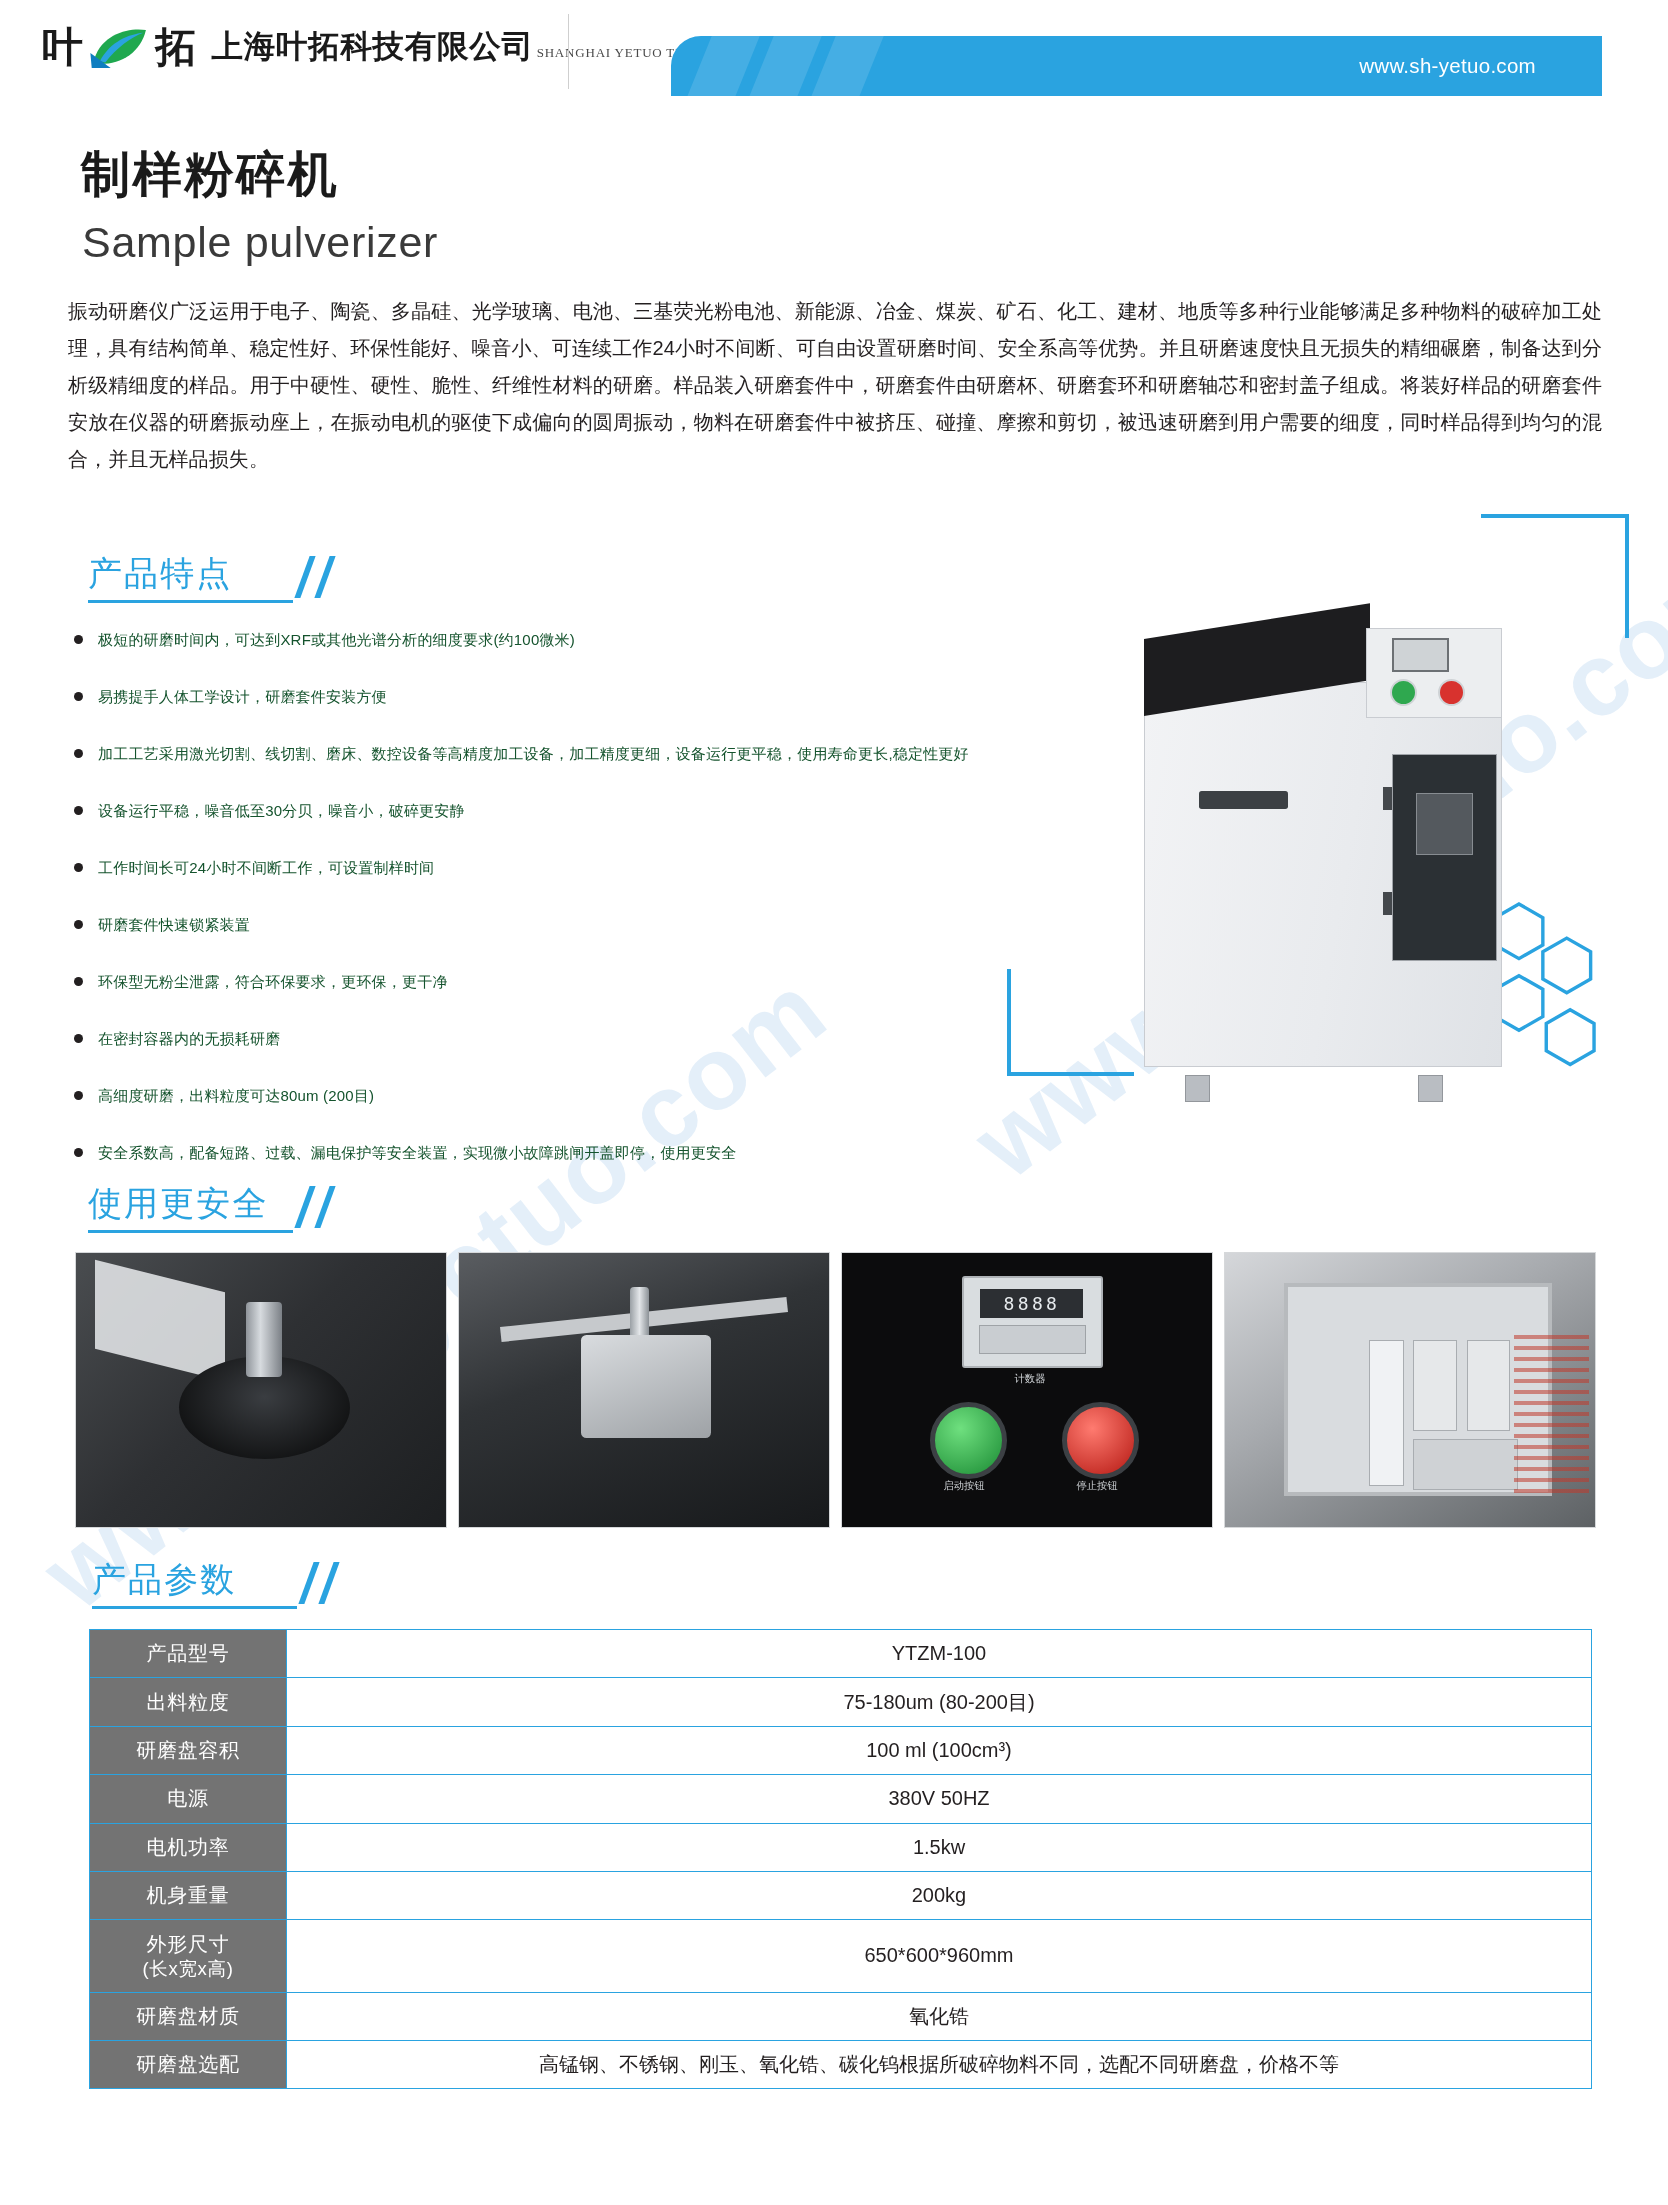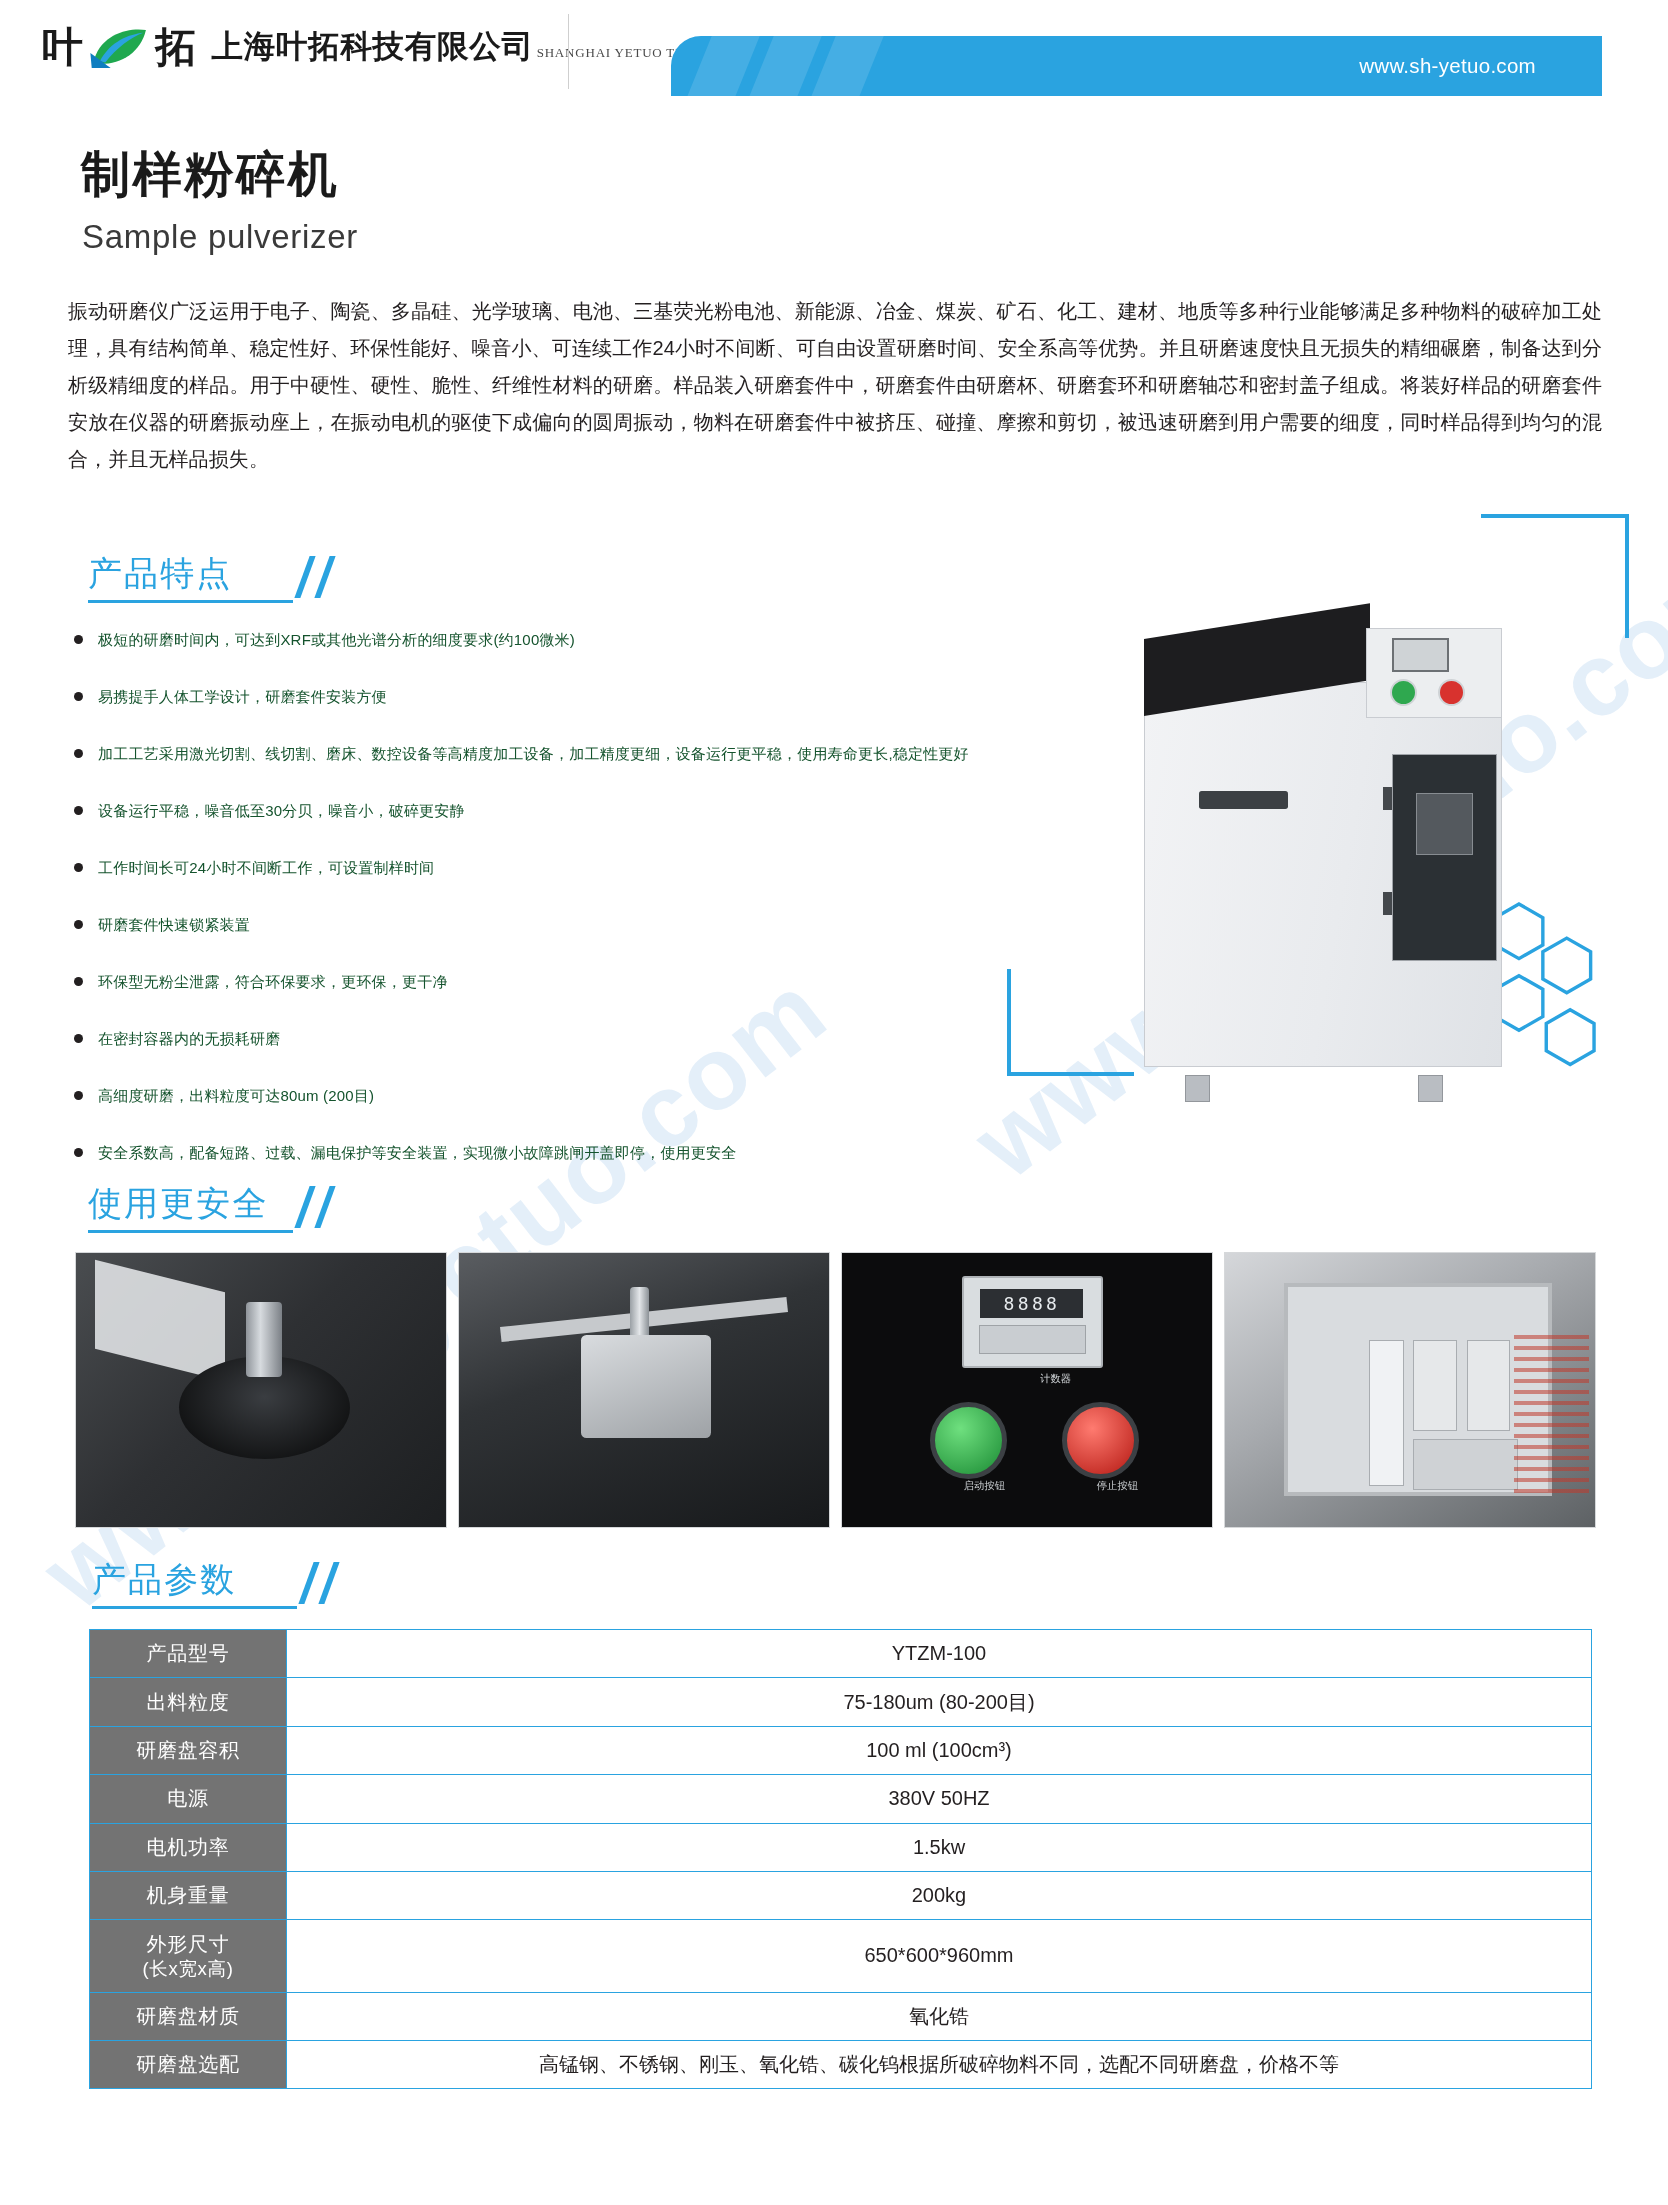--- a/index.html
+++ b/index.html
@@ -126,21 +126,21 @@
     top: 142px;
     font-size: 49px;
     font-weight: 700;
     letter-spacing: 2.7px;
     color: #1a1a1a;
   }
   .title-en {
     position: absolute;
     left: 82px;
     top: 218px;
-    font-size: 33px;
+    font-size: 43px;
     color: #3a3a3a;
     letter-spacing: 0.7px;
     font-weight: 400;
   }
 
   
   .intro {
     position: absolute;
     left: 68px;
     top: 293px;
@@ -412,21 +412,21 @@
   .d3 .ctr .keys {
     position: absolute; left: 15px; top: 47px;
     width: 105px; height: 27px;
     background: #c9cdd1;
     border: 0.7px solid #9fa3a7;
   }
   .d3 .lbl {
     position: absolute;
     color: #cfd3d6;
     font-size: 10.3px;
-    text-align: right;
+    text-align: center;
     width: 82px;
   }
   .d3 .lbl-ctr { left: 147px; top: 119px; }
   .d3 .g-btn, .d3 .r-btn {
     position: absolute;
     top: 149px;
     width: 67px; height: 67px;
     border-radius: 50%;
     border: 5.5px solid #3c4044;
   }

